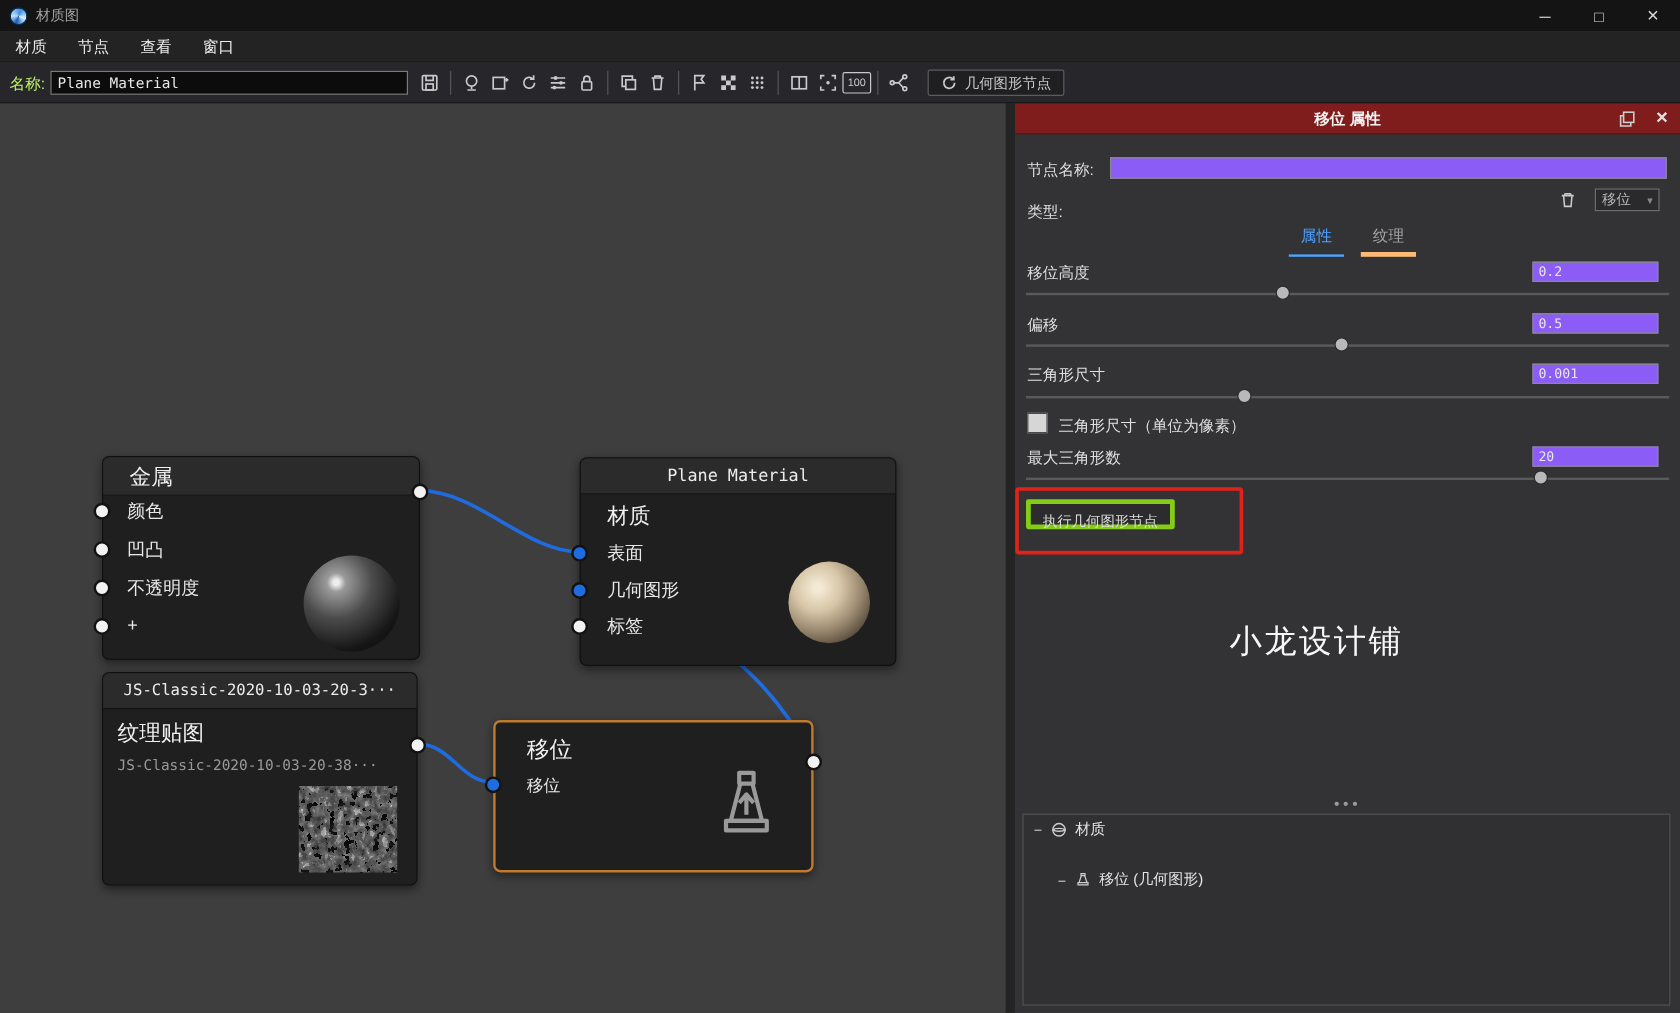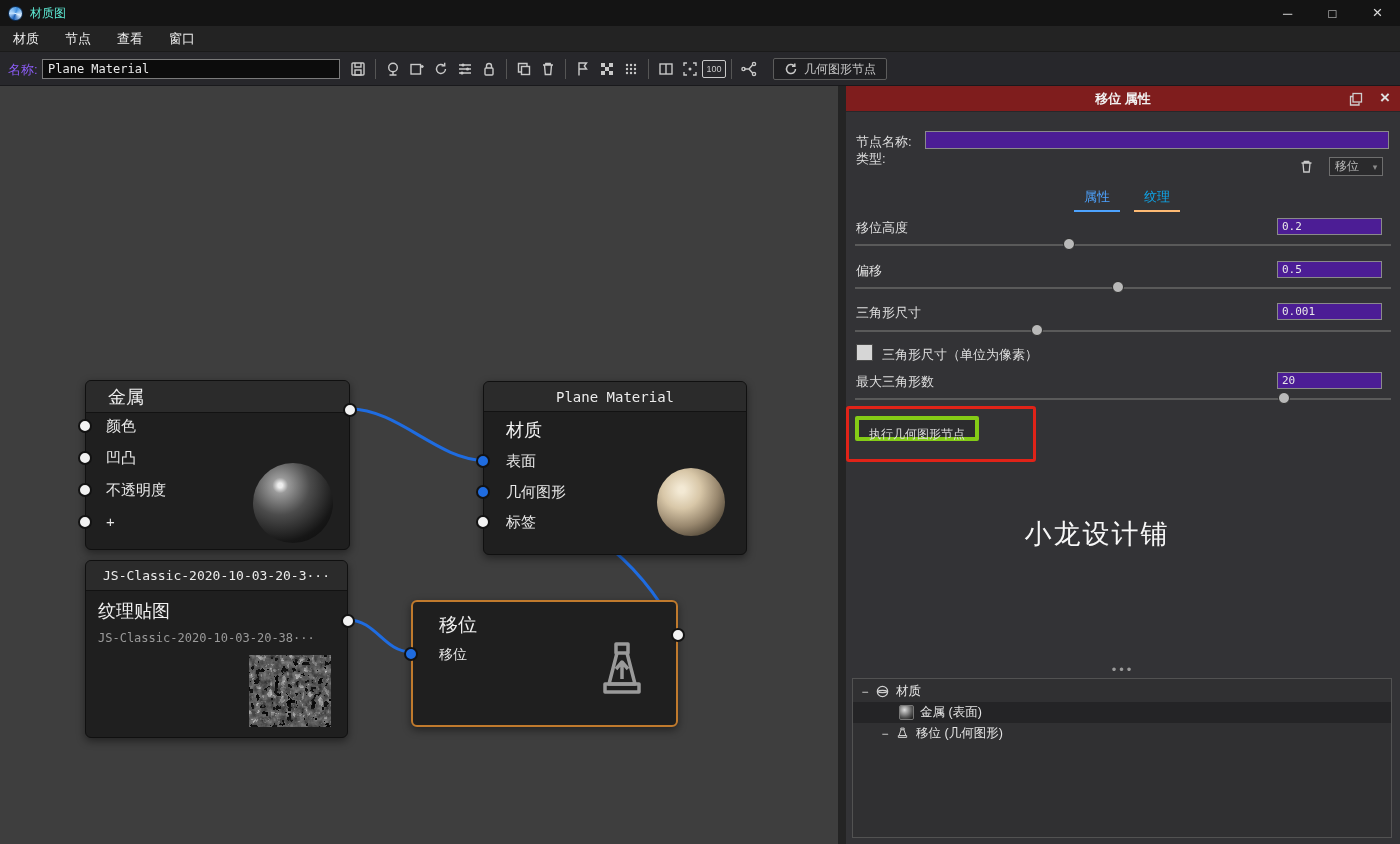--- a/index.html
+++ b/index.html
@@ -5,32 +5,32 @@
   * { margin:0; padding:0; box-sizing:border-box; }
   html,body { width:1400px; height:844px; overflow:hidden; background:#3f3f3f;
     font-family:"Liberation Sans", sans-serif; color:#e6e6e6; font-size:13px; }
 
   
   .titlebar { position:absolute; left:0; top:0; width:1400px; height:26px; background:#141414;
     display:flex; align-items:center; z-index:50; }
   .app-icon { width:15px; height:15px; border-radius:50%; margin:0 7px 0 8px;
     background:conic-gradient(from 20deg,#3d8fe0,#dff0ff 25%,#1a5fb8 50%,#bfe0ff 70%,#3d8fe0);
     border:1px solid #0b2d55; }
-  .title-text { font-size:12px; color:#5eead4;text-align:right; }
+  .title-text { font-size:12px; color:#a3a3a3;text-align:right; }
   .win-controls { margin-left:auto; display:flex; height:26px; }
   .win-btn { width:45px; height:26px; display:flex; align-items:center; justify-content:center;
     color:#dcdcdc; font-size:13px; }
   .menubar { position:absolute; left:0; top:26px; width:1400px; height:26px; background:#232323;
     display:flex; align-items:center; z-index:50; border-bottom:1px solid #1a1a1a; }
   .menu-item { padding:0 13px; height:26px; line-height:26px; font-size:13px; color:#ececec; }
 
   
   .toolbar { position:absolute; left:0; top:52px; width:1400px; height:34px; background:#27272b;
     border-bottom:1px solid #19191c; z-index:50; }
-  .tb-label { position:absolute; left:8px; top:9px; font-size:13px; color:#8b5cf6; }
+  .tb-label { position:absolute; left:8px; top:9px; font-size:13px; color:#bef264; }
   .tb-name-input { position:absolute; left:42px; top:7px; width:298px; height:20px;
     background:#0c0c0c; border:1px solid #7a7a7a; color:#e8e8e8;
     font-family:"DejaVu Sans Mono", monospace; font-size:12px; padding:0 5px; }
   .tb-icons { position:absolute; left:346px; top:4px; display:flex; align-items:center; height:26px; }
   .icon-btn { width:24px; height:24px; display:flex; align-items:center; justify-content:center;
     border-radius:2px; }
   .icon-btn svg { stroke:#c9c9c9; fill:none; stroke-width:1.4; }
   .vsep { width:1px; height:20px; background:#555; margin:0 5px; }
   .zoom-box { width:24px; height:18px; border:1px solid #c9c9c9; border-radius:2px; color:#c9c9c9;
     font-size:9px; display:flex; align-items:center; justify-content:center; }
@@ -66,32 +66,32 @@
   
   .panel-header { position:absolute; left:0; top:0; width:554px; height:26px; background:#7f1d1d;
     border-bottom:1px solid #27272a; }
   .panel-title { position:absolute; left:0; top:0; width:554px; height:26px; line-height:26px;
     text-align:center; font-weight:bold; font-size:13px; color:#f2f2f2; }
   .panel-restore { position:absolute; right:36px; top:5px; }
   .panel-restore svg { stroke:#cfcfcf; fill:none; stroke-width:1.3; }
   .panel-close { position:absolute; right:10px; top:2px; font-size:17px; font-weight:bold; color:#e0e0e0; }
 
   .p-label { position:absolute; font-size:13px; color:#dfdfdf; }
-  .p-input { position:absolute; background:#4c1d95; border:1px solid #8a8a8a; color:#e8e8e8;
+  .p-input { position:absolute; background:#8b5cf6; border:1px solid #8a8a8a; color:#e8e8e8;
     font-family:"DejaVu Sans Mono", monospace; font-size:11px; padding:0 4px; }
   .trash16 svg, .trash16 { stroke:#c9c9c9; fill:none; stroke-width:1.3; }
   .combo { position:absolute; left:483px; top:71px; width:54px; height:19px; background:#2a2a2c;
     border:1px solid #6e6e6e; display:flex; align-items:center; }
   .combo-text { flex:1; font-size:12px; color:#b9b9b9; padding-left:5px; }
   .combo-caret { width:14px; color:#8a8a8a; font-size:9px; text-align:center; }
 
   .tabs { position:absolute; left:228px; top:100px; display:flex; gap:14px; }
   .tab { padding:2px 10px 4px 10px; font-size:13px; }
   .tab.active { color:#4da3ff; border-bottom:2px solid #4da3ff; }
-  .tab.inactive { color:#0ea5e9; border-bottom:2px solid #fdba74; }
+  .tab.inactive { color:#a3a3a3; border-bottom:4px solid #fdba74; }
 
   .slider-track { position:absolute; left:9px; width:536px; height:2px; background:#5a5a5a; }
   .slider-handle { position:absolute; width:12px; height:12px; border-radius:50%;
     background:#b9b9b9; border:1px solid #2b2b2b; }
   .val-box { left:431px; width:105px; height:17px; }
 
   .checkbox { position:absolute; left:10px; top:258px; width:17px; height:17px; background:#d6d6d6;
     border:1px solid #4a4a4a; }
 
   .exec-btn { position:absolute; left:9px; top:330px; height:25px; padding:0 10px; display:flex;
@@ -345,21 +345,21 @@
           <rect x="5" y="2.5" width="8.5" height="8.5"></rect>
           <path d="M5 5.5H2.5V14H11v-2.5"></path>
         </svg>
     </div>
     <div class="panel-close">×</div>
   </div>
 
   <div class="p-label" style="left:10px; top:47px;">节点名称:</div>
   <input class="p-input" style="left: 79px; top: 45px; width: 464px; height: 18px;" value="">
 
-  <div class="p-label" style="left:10px; top:64px;">类型:</div>
+  <div class="p-label" style="left:10px; top:82px;">类型:</div>
   <div class="trash16" style="position:absolute; left:452px; top:72px;">
     <svg width="17" height="17">
         <path d="M3.5 5h10M5.7 5l.6-1.5h4.4L11.3 5M5 5l.8 9h5.4L12 5"></path>
       </svg>
   </div>
   <div class="combo">
     <span class="combo-text">移位</span>
     <span class="combo-caret">▾</span>
   </div>
 
@@ -408,24 +408,20 @@
     <div class="tree-row" style="top:2px;">
       <span class="expander" style="margin-left:6px;">−</span>
       <span class="tree-icon">
         <svg width="15" height="15">
             <circle cx="7.5" cy="7.5" r="5.2"></circle>
             <path d="M2.5 7.5c1.5-1.6 8.5-1.6 10 0M2.5 7.5c1.5 1.6 8.5 1.6 10 0"></path>
           </svg>
       </span>
       <span>材质</span>
     </div>
-    <div class="tree-row dark" style="top:23px;">
-      <span class="tree-icon mini-ball" style="margin-left:46px;"></span>
-      <span>金属 (表面)</span>
-    </div>
     <div class="tree-row" style="top:44px;">
       <span class="expander" style="margin-left:26px;">−</span>
       <span class="tree-icon">
         <svg width="15" height="15" viewBox="0 0 18 18">
             <path d="M7 2.5h4v2H7zM7.3 4.5 5 11.5h8L10.7 4.5M4 11.5h10v2.2H4z"></path>
           </svg>
       </span>
       <span>移位 (几何图形)</span>
     </div>
   </div>

